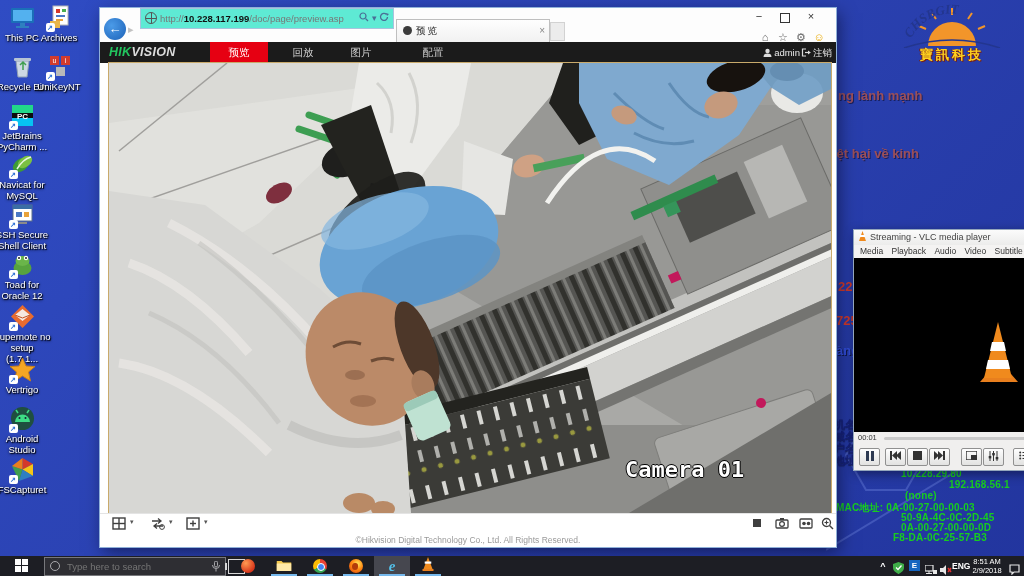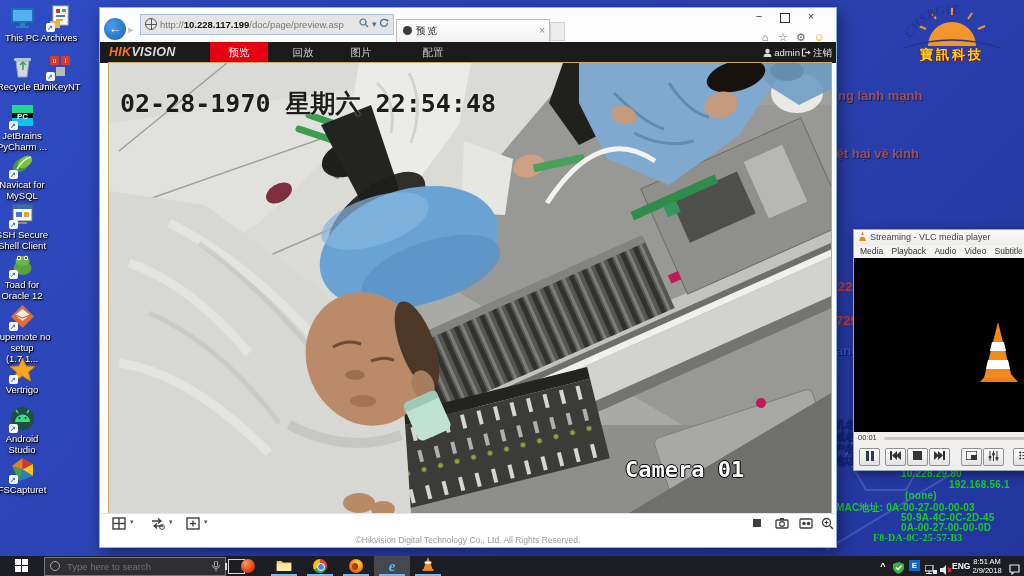--- a/index.html
+++ b/index.html
@@ -30,39 +30,39 @@
     box-shadow:0 0 0 1px #8fb0d8,3px 5px 16px rgba(0,0,20,.5);}
   #iechrome{position:absolute;left:0;top:0;width:736px;height:34px;background:#fdfdfd;}
   .winbtn{position:absolute;top:2px;width:22px;height:14px;text-align:center;font-size:11px;
     line-height:13px;color:#333;cursor:pointer;}
   .chrico{position:absolute;top:22px;width:18px;height:14px;text-align:center;font-size:11px;
     line-height:14px;color:#6b6b6b;cursor:pointer;}
   #backbtn{position:absolute;left:4px;top:10px;width:22px;height:22px;border-radius:50%;
     background:radial-gradient(circle at 35% 35%,#4b9be8,#1d62b8);color:#fff;text-align:center;
     line-height:22px;font-size:13px;font-weight:bold;cursor:pointer;}
   #fwdbtn{position:absolute;left:28px;top:15px;color:#c2c2c2;font-size:11px;cursor:pointer;}
-  #addrfield{position:absolute;left:40px;top:6px;width:252px;height:19px;border:1px solid #a8c3dd;
-    background:#e5e5e5;font-size:9.5px;line-height:19px;white-space:nowrap;overflow:hidden;cursor:text;}
+  #addrfield{position:absolute;left:40px;top:0;width:252px;height:19px;border:1px solid #a8c3dd;
+    background:#5eead4;font-size:9.5px;line-height:19px;white-space:nowrap;overflow:hidden;cursor:text;}
   #addrfield .globe{display:inline-block;width:10px;height:10px;border:1px solid #555;border-radius:50%;
     margin:0 3px 0 4px;vertical-align:-2px;
     background:linear-gradient(90deg,transparent 45%,#555 45%,#555 55%,transparent 55%),
                linear-gradient(0deg,transparent 45%,#555 45%,#555 55%,transparent 55%);}
   .urlgrey{color:#777;} .urlblack{color:#111;font-weight:bold;}
   .addricons{position:absolute;right:3px;top:0;height:19px;line-height:19px;color:#4a6f96;font-size:9px;}
   #tab{position:absolute;left:296px;top:11px;width:152px;height:22px;background:linear-gradient(#fefefe,#f1f1f1);
     border:1px solid #bfbfbf;border-bottom:none;font-size:9.5px;line-height:21px;cursor:pointer;}
   #tab .fav{display:inline-block;width:9px;height:9px;border-radius:50%;background:#3b3b3b;margin:0 4px 0 6px;vertical-align:-1px;}
   #tab .ttl{letter-spacing:2px;color:#222;}
   #tab .cl{position:absolute;right:4px;top:0;color:#888;font-size:10px;cursor:pointer;}
   #newtab{position:absolute;left:450px;top:14px;width:13px;height:17px;background:#ececec;border:1px solid #d2d2d2;cursor:pointer;}
 
   
   #hiknav{position:absolute;left:0;top:34px;width:736px;height:21px;background:#1b1b1b;}
   #hiklogo{position:absolute;left:9px;top:3px;font-style:italic;font-weight:bold;font-size:12.5px;letter-spacing:.3px;}
-  #hiklogo .r{color:#f97316;} #hiklogo .w{color:#dcdcdc;}
+  #hiklogo .r{color:#22c55e;} #hiklogo .w{color:#dcdcdc;}
   .hitem{position:absolute;top:0;height:21px;line-height:21px;text-align:center;font-size:10.5px;color:#cfcfcf;cursor:pointer;}
   .hitem.active{background:#e60012;color:#fff;}
   #hikuser{position:absolute;right:36px;top:0;height:21px;line-height:21px;font-size:9.5px;color:#e8e8e8;cursor:pointer;}
   #hiklogout{position:absolute;right:4px;top:0;height:21px;line-height:21px;font-size:9.5px;color:#e8e8e8;cursor:pointer;}
 
   
   #video{position:absolute;left:8px;top:54px;width:722px;height:450px;border:1px solid #c9aa6b;
     box-sizing:content-box;overflow:hidden;background:#b9b9b7;}
   #osdtime{position:absolute;left:11px;top:24px;font-family:"DejaVu Sans Mono",monospace;
     font-weight:bold;font-size:25px;color:#1d1d1b;text-shadow:0 0 2px rgba(255,255,255,.75);white-space:nowrap;}
@@ -160,21 +160,21 @@
   <div class="bglabel" style="left:808px;top:429px;">域名</div>
   <div class="bglabel" style="left:808px;top:441px;">用户名</div>
   <div class="bglabel" style="left:808px;top:453px;">IP地址</div>
 
   <div class="bggreen" style="left:901px;top:468px;">10.228.29.80</div>
   <div class="bggreen" style="left:901px;top:479px;margin-left:48px;">192.168.56.1</div>
   <div class="bggreen" style="left:897px;top:490px;margin-left:8px;">(none)</div>
   <div class="bggreen" style="left:836px;top:501px;">MAC地址: 0A-00-27-00-00-03</div>
   <div class="bggreen" style="left:901px;top:512px;">50-9A-4C-0C-2D-45</div>
   <div class="bggreen" style="left:901px;top:522px;">0A-00-27-00-00-0D</div>
-  <div class="bggreen" style="left:873px;top:532px;font-family:Liberation Serif, serif;">F8-DA-0C-25-57-B3</div>
+  <div class="bggreen" style="left:893px;top:532px;">F8-DA-0C-25-57-B3</div>
 
   <div class="dcell" style="left:-7px;top:4px;">
     <div class="ic"><svg width="27" height="27">
       <rect x="2" y="4" width="23" height="15" rx="1" fill="#1b6fb8"></rect>
           <rect x="4" y="6" width="19" height="11" fill="#53b1ef"></rect>
       <rect x="11" y="19" width="5" height="3" fill="#2e7fc0"></rect>
           <rect x="7" y="22" width="13" height="2" fill="#2e7fc0"></rect>
         </svg></div>
     <div class="lbl">This PC</div>
   </div>
@@ -457,21 +457,20 @@
         <ellipse cx="314" cy="322" rx="11" ry="15" fill="#a97c5d" transform="rotate(-20 314 322)"></ellipse>
         <path d="M180,362 q60,30 112,10" stroke="#c6c6c3" stroke-width="10" fill="none"></path>
         <ellipse cx="250" cy="440" rx="16" ry="10" fill="#b98a66"></ellipse>
         <ellipse cx="274" cy="446" rx="12" ry="8" fill="#b98a66"></ellipse>
 
         <g transform="rotate(-24 318 352)">
           <rect x="300" y="332" width="36" height="42" rx="6" fill="#bfe2d2"></rect>
           <rect x="300" y="332" width="36" height="9" rx="4" fill="#9ccab8"></rect>
         </g>
       </svg>
-      <div id="osdtime">02-28-1970 星期六 22:54:48</div>
       <div id="osdcam">Camera 01</div>
     </div>
 
     <div id="ptoolbar">
       <svg class="tbico" style="left:12px;" width="14" height="13">
           <rect x="1" y="1" width="12" height="11" fill="none" stroke="#3f3f3f" stroke-width="1.4"></rect>
           <line x1="7" y1="1" x2="7" y2="12" stroke="#3f3f3f" stroke-width="1.4"></line>
           <line x1="1" y1="6.5" x2="13" y2="6.5" stroke="#3f3f3f" stroke-width="1.4"></line>
         </svg>
       <span class="tbcaret" style="left:30px;">▾</span>

